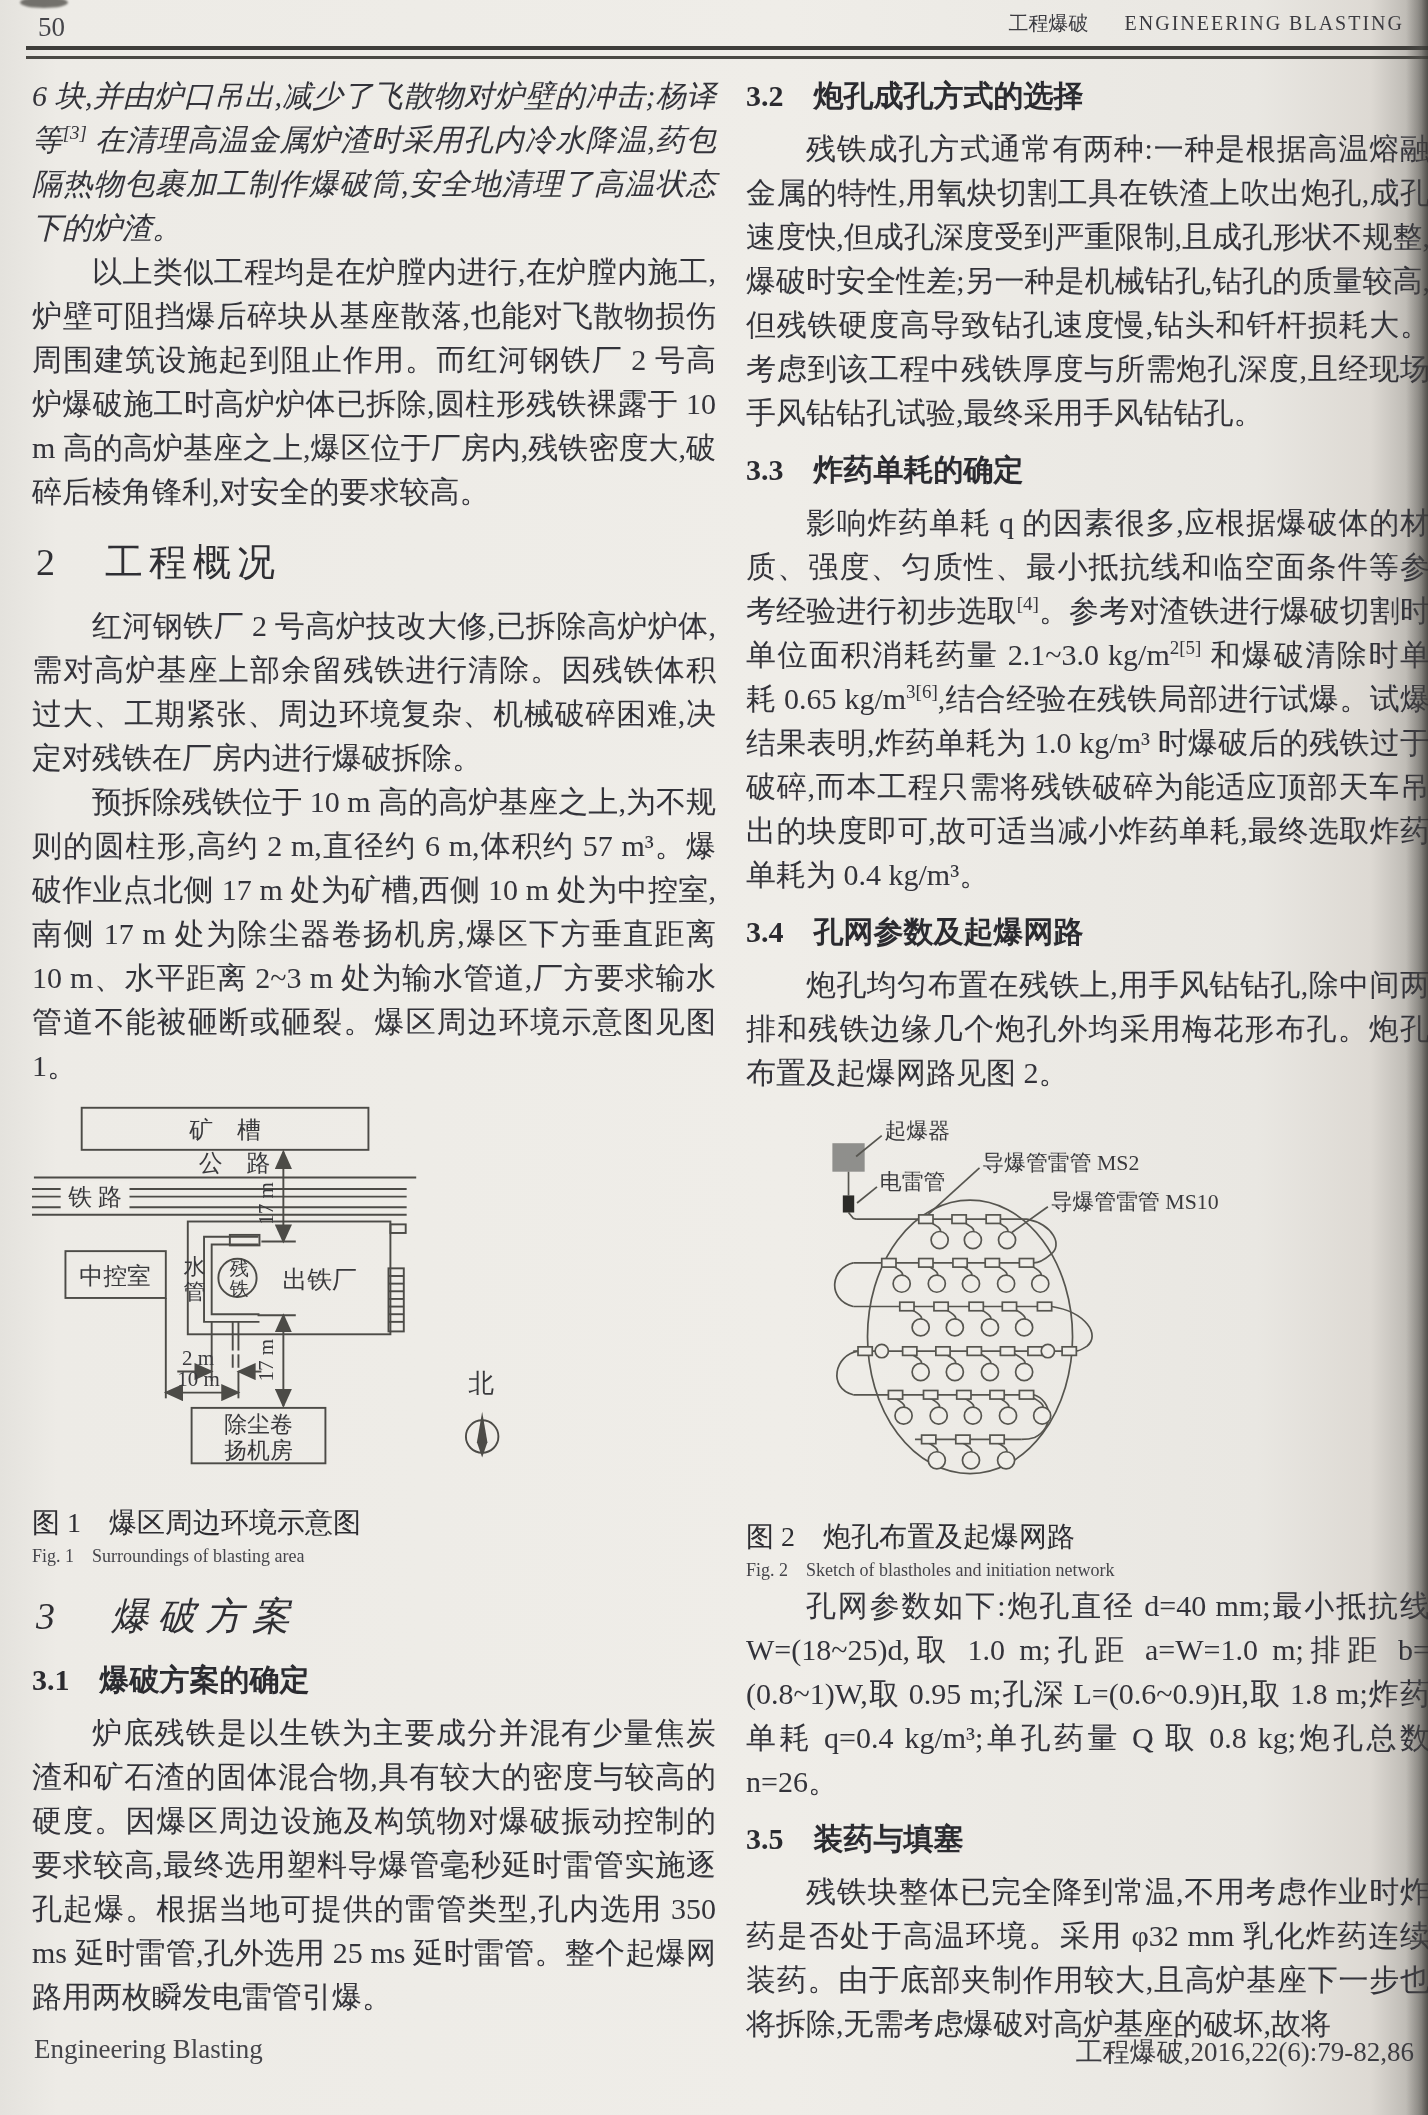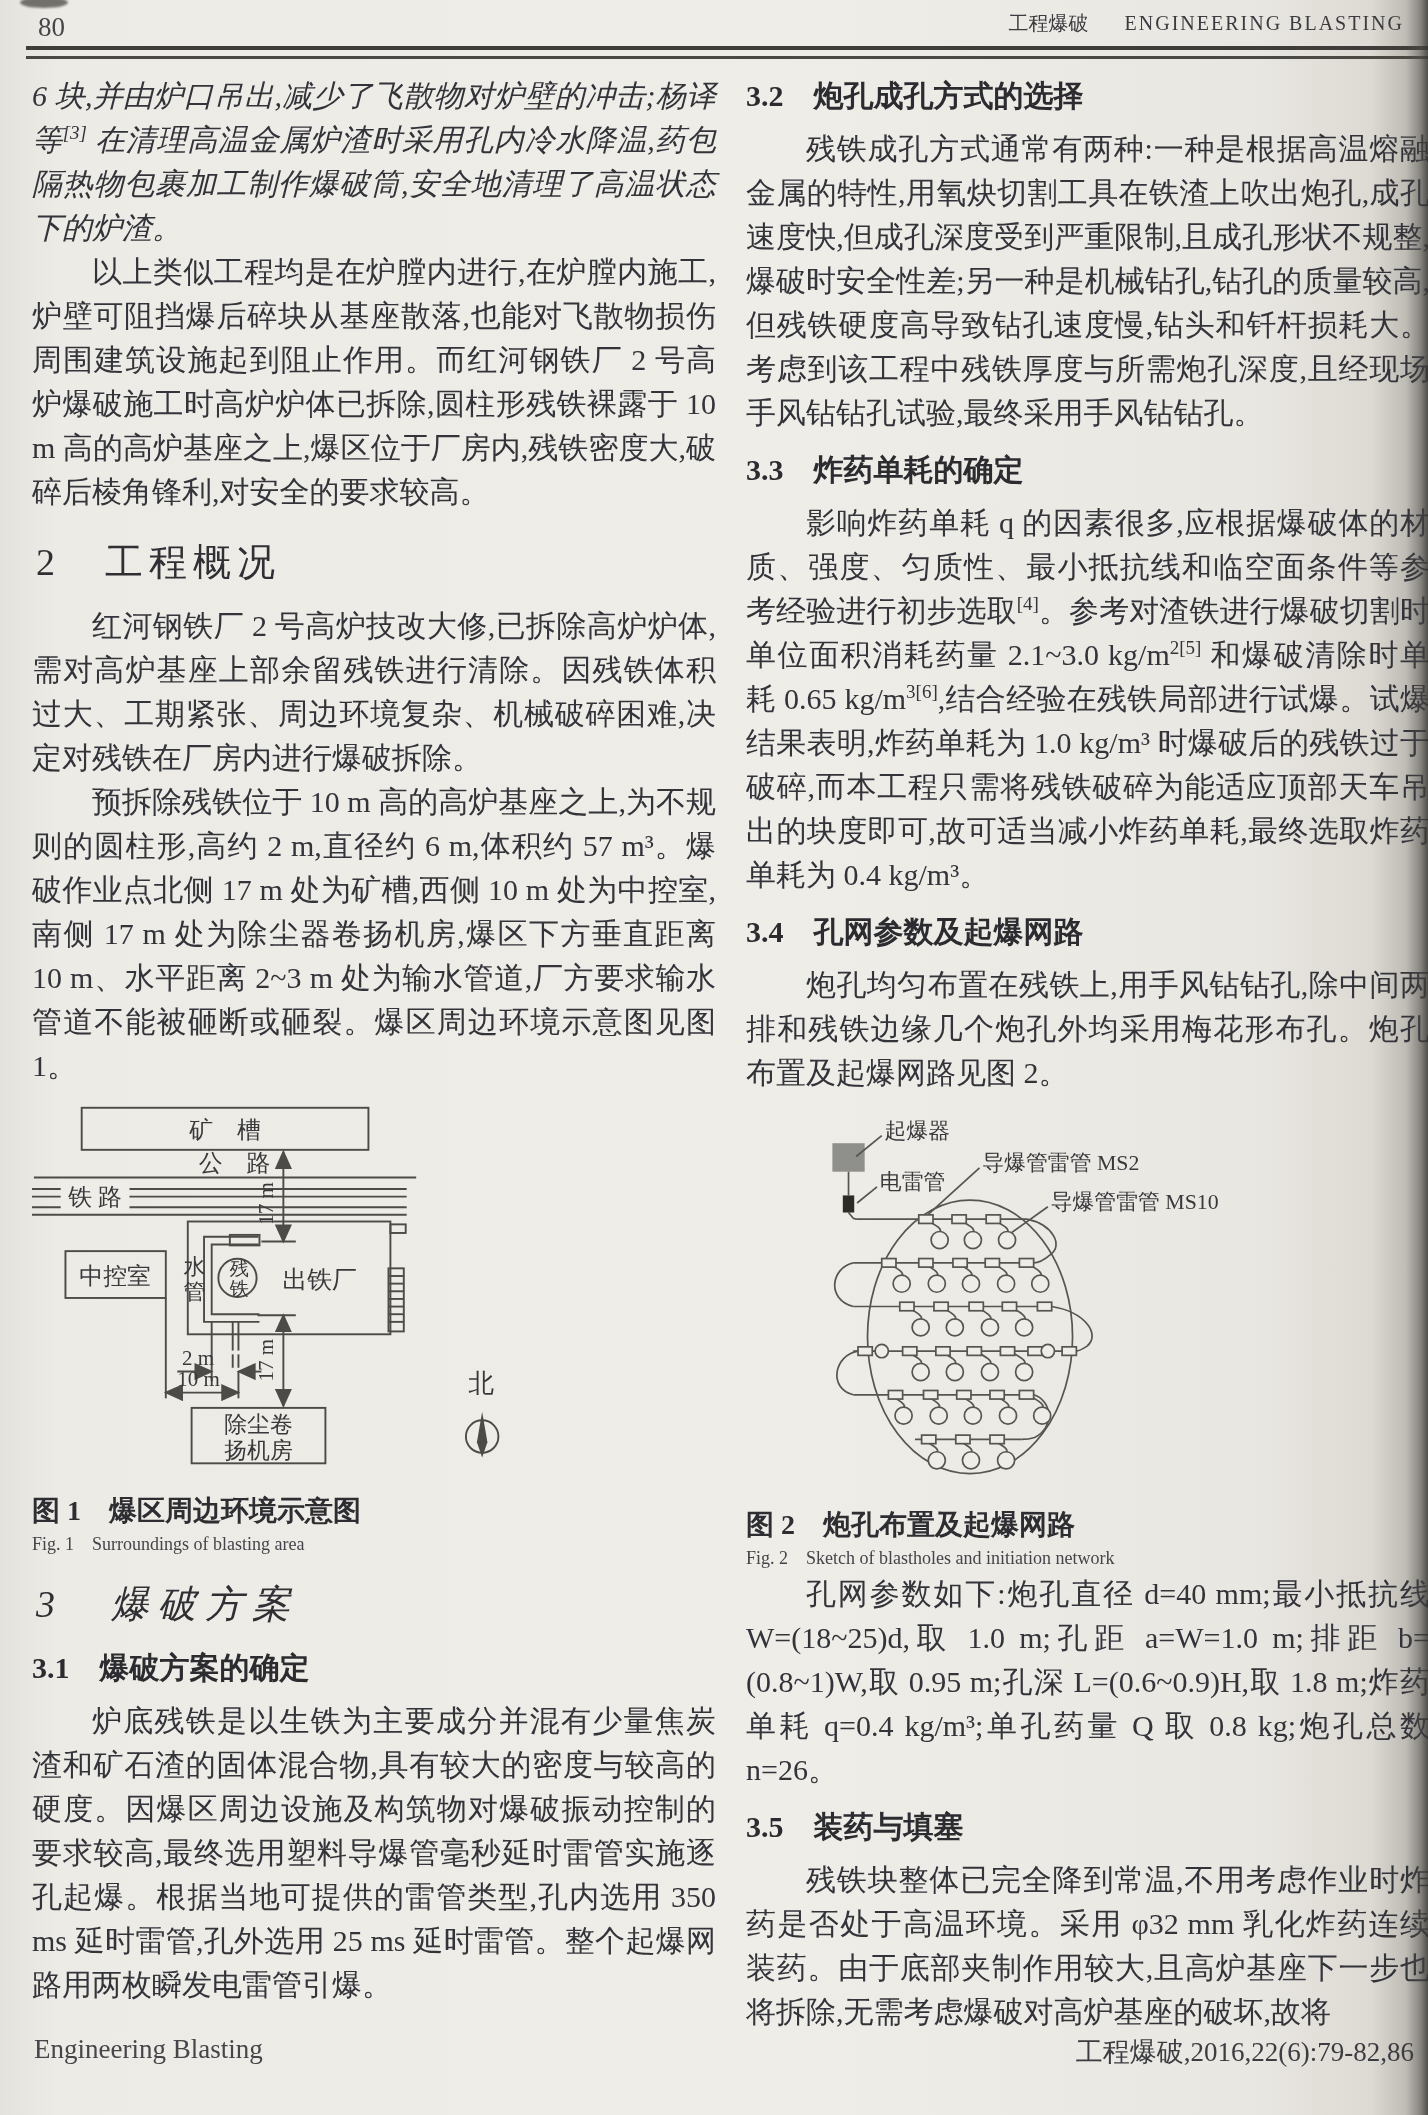--- a/index.html
+++ b/index.html
@@ -17,41 +17,41 @@
   .col.left{left:32px;}
   .col.right{left:746px;}
   .col p{margin:0;text-indent:2em;}
   .col p.noindent{text-indent:0;font-style:italic;}
   sup{font-size:19px;line-height:0;}
   .sec{font-size:38px;font-weight:400;letter-spacing:6px;margin:26px 0 20px 4px;text-indent:0;color:#2f2f34;}
   .sec.kai{font-style:italic;letter-spacing:9px;}
   .sub{font-size:30px;font-weight:700;margin:13px 0 9px 0;text-indent:0;color:#2b2b30;}
   figure{margin:12px 0 2px 0;text-align:left;text-indent:0;}
   figcaption{line-height:1.25;}
-  .capcn{font-size:28px;font-weight:700;margin-top:8px;color:#2d2d32;}
+  .capcn{font-size:28px;font-weight:400;margin-top:20px;color:#2d2d32;}
   .capen{font-size:18px;margin-top:5px;color:#44444a;}
   .footer-left{position:absolute;left:34px;top:2034px;font-size:27px;color:#45454a;}
   .footer-right{position:absolute;right:14px;top:2034px;font-size:27px;color:#3c3c41;}
   .edge{position:absolute;top:0;right:0;width:22px;height:100%;pointer-events:none;
         background:linear-gradient(to right,rgba(100,98,93,0),rgba(80,78,74,.45) 70%,rgba(55,54,50,.7));}
   
   .f1s,.f2s{fill:none;stroke:#4c4b47;stroke-width:2;}
   .f1t{font-family:"Liberation Serif","DejaVu Serif",serif;fill:#39393c;}
   .f2l{fill:none;stroke:#56554f;stroke-width:1.8;}
   .f2r{fill:#efede8;stroke:#56554f;stroke-width:1.8;}
   .f2c{fill:#efede8;stroke:#56554f;stroke-width:1.8;}
   .paperfill{fill:#efede8;}
 </style>
 </head>
 <body>
 
 <div class="page">
   <div class="smudge"></div>
 
-  <span class="pagenum">80</span>
+  <span class="pagenum">50</span>
   <span class="jtitle">
     <span>工程爆破</span><span class="en">ENGINEERING BLASTING</span>
   </span>
   <div class="rule"></div>
 
   <div class="col left">
     <p class="noindent"><span>6 块,并由炉口吊出,减少了飞散物对炉壁的冲击;杨译等</span><sup>[3]</sup><span> 在清理高温金属炉渣时采用孔内冷水降温,药包隔热物包裹加工制作爆破筒,安全地清理了高温状态下的炉渣。</span></p>
     <p>以上类似工程均是在炉膛内进行,在炉膛内施工,炉壁可阻挡爆后碎块从基座散落,也能对飞散物损伤周围建筑设施起到阻止作用。而红河钢铁厂 2 号高炉爆破施工时高炉炉体已拆除,圆柱形残铁裸露于 10 m 高的高炉基座之上,爆区位于厂房内,残铁密度大,破碎后棱角锋利,对安全的要求较高。</p>
     <div class="sec">2　工程概况</div>
     <p>红河钢铁厂 2 号高炉技改大修,已拆除高炉炉体,需对高炉基座上部余留残铁进行清除。因残铁体积过大、工期紧张、周边环境复杂、机械破碎困难,决定对残铁在厂房内进行爆破拆除。</p>

